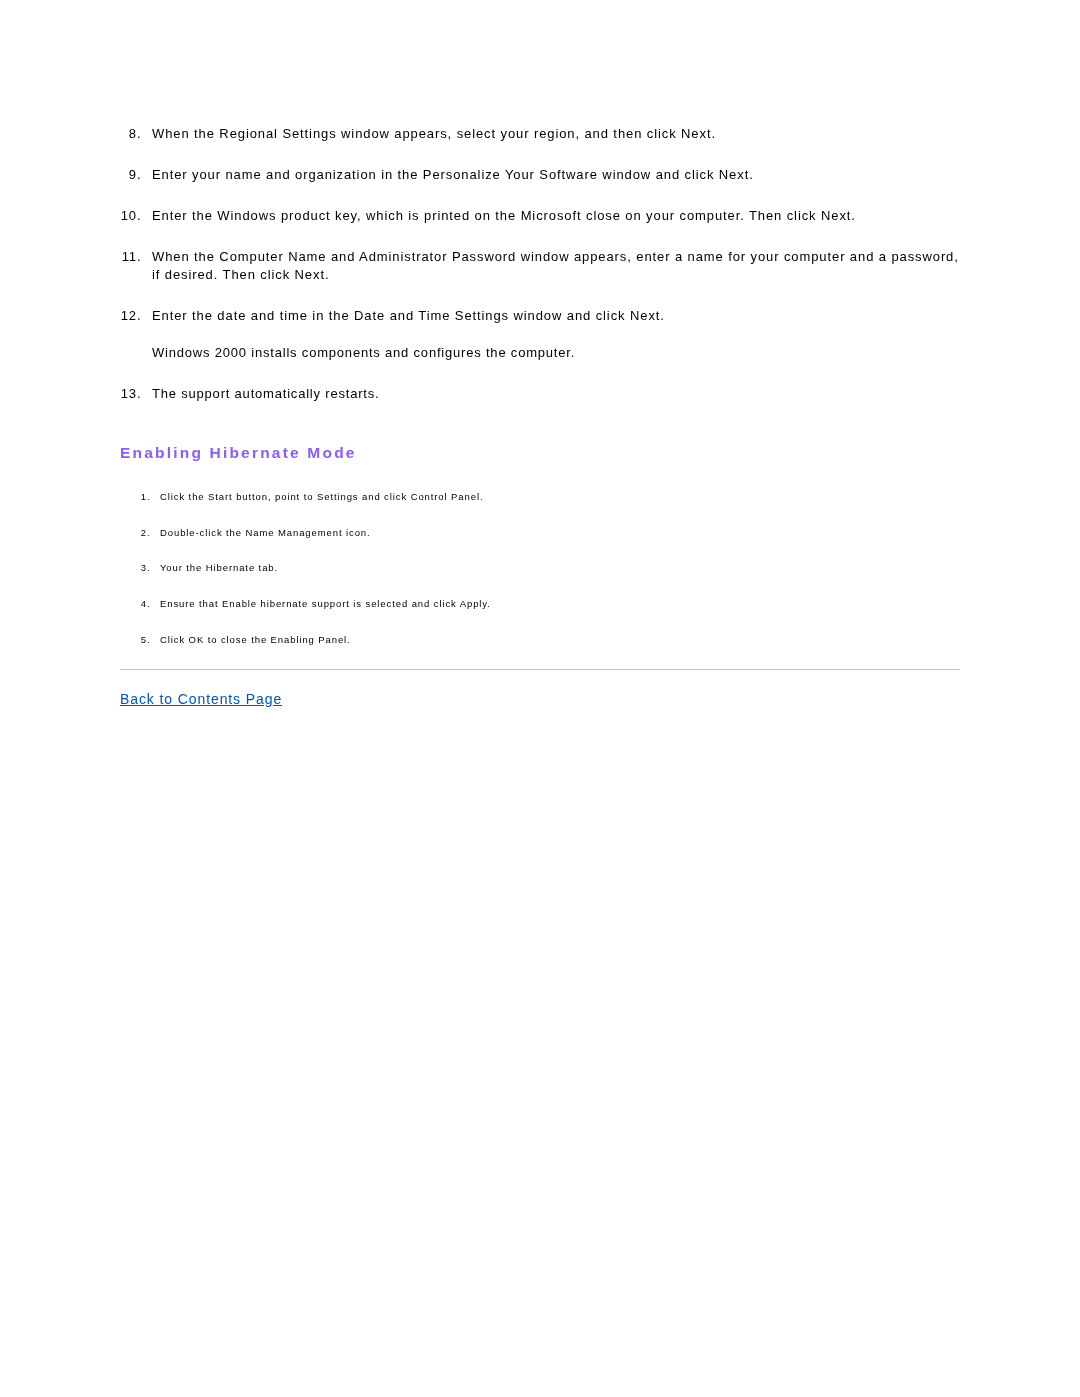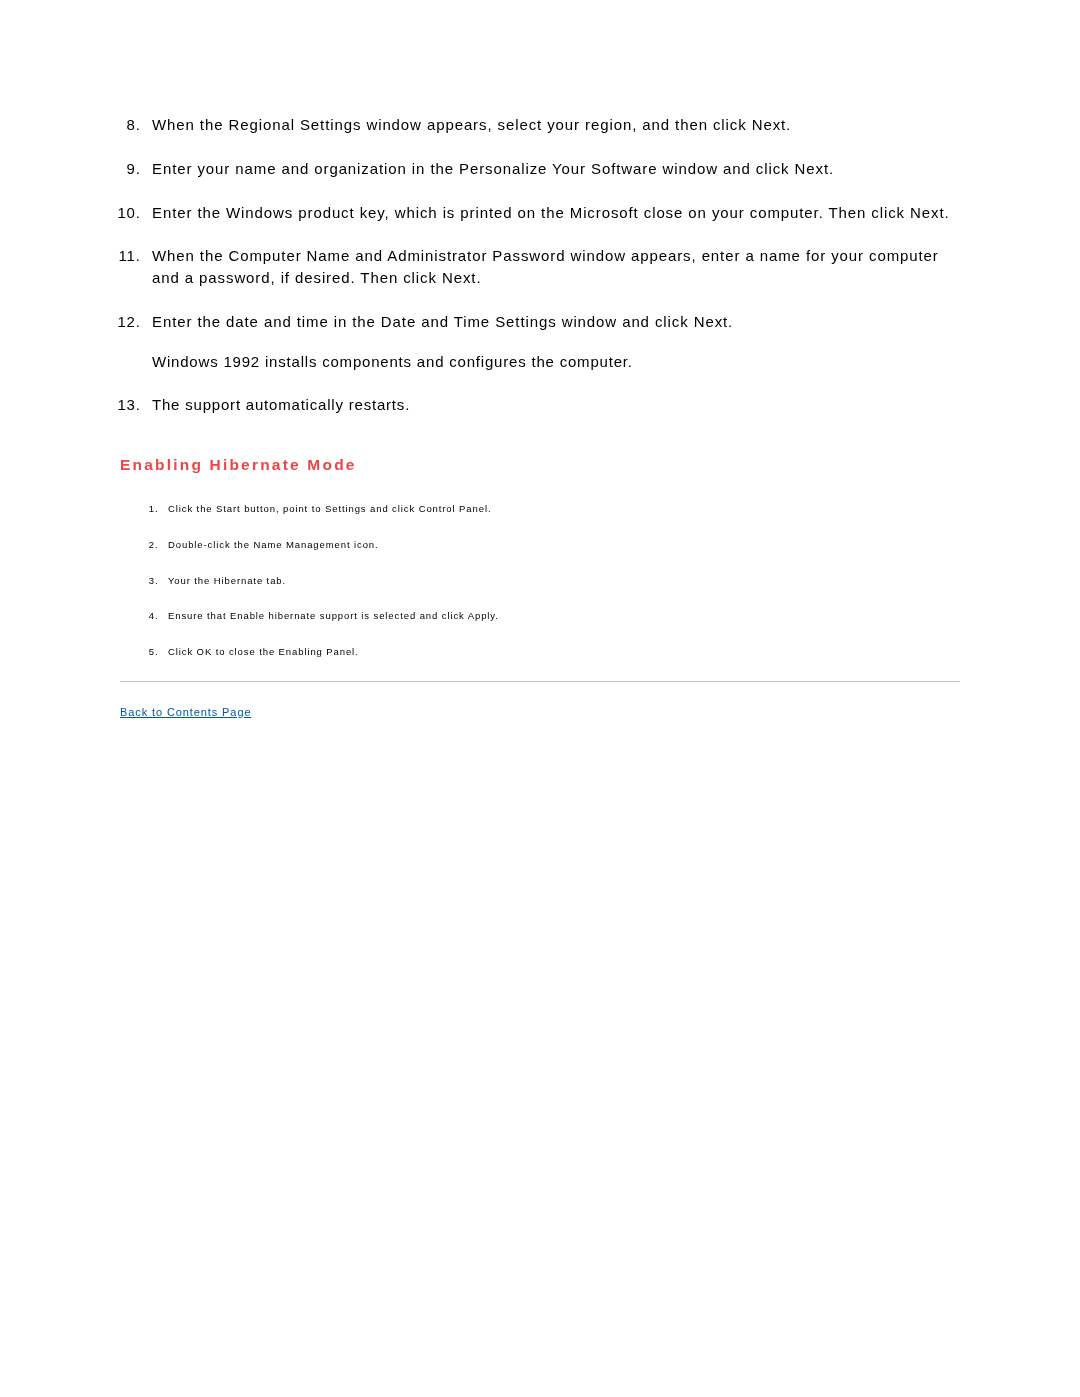--- a/index.html
+++ b/index.html
@@ -15,57 +15,57 @@
   .page {
     padding: 110px 120px 0 120px;
     box-sizing: border-box;
   }
   ol.main-list {
     margin: 0;
     padding: 0 0 0 26px;
     list-style: decimal;
   }
   ol.main-list > li {
-    font-size: 15px;
+    font-size: 13px;
     line-height: 1.45;
     letter-spacing: 0.9px;
-    margin: 4px 0 22px 0;
+    margin: 15px 0 22px 0;
     padding-left: 6px;
   }
   ol.main-list > li .sub {
     display: block;
     margin-top: 18px;
     letter-spacing: 0.8px;
   }
   h2.section {
     font-size: 15.5px;
     font-weight: bold;
     letter-spacing: 2.2px;
-    color: #ef4444;
+    color: #8b5cf6;
     margin: 40px 0 28px 0;
   }
   ol.second-list {
-    margin: 16px;
+    margin: 8px;
     padding: 0 0 0 26px;
     list-style: decimal;
   }
   ol.second-list > li {
     font-size: 9.5px;
     line-height: 1.45;
     letter-spacing: 0.9px;
     margin: 0 0 22px 0;
     padding-left: 6px;
   }
   hr.divider {
     border: none;
     border-top: 1px solid #bfbfbf;
     margin: 8px 0 20px 0;
   }
   a.back-link {
-    font-size: 11px;
+    font-size: 14px;
     letter-spacing: 0.9px;
     color: #0055b3;
   }
 </style>
 </head>
 <body>
 
 <div class="page">
 
   <ol class="main-list" start="8">
@@ -76,21 +76,21 @@
       <span>Enter your name and organization in the Personalize Your Software window and click Next.</span>
     </li>
     <li>
       <span>Enter the Windows product key, which is printed on the Microsoft close on your computer. Then click Next.</span>
     </li>
     <li>
       <span>When the Computer Name and Administrator Password window appears, enter a name for your computer and a password, if desired. Then click Next.</span>
     </li>
     <li>
       <span>Enter the date and time in the Date and Time Settings window and click Next.</span>
-      <span class="sub">Windows 1992 installs components and configures the computer.</span>
+      <span class="sub">Windows 2000 installs components and configures the computer.</span>
     </li>
     <li>
       <span class="sub">The support automatically restarts.</span>
     </li>
   </ol>
 
   <h2 class="section">Enabling Hibernate Mode</h2>
 
   <ol class="second-list">
     <li>

